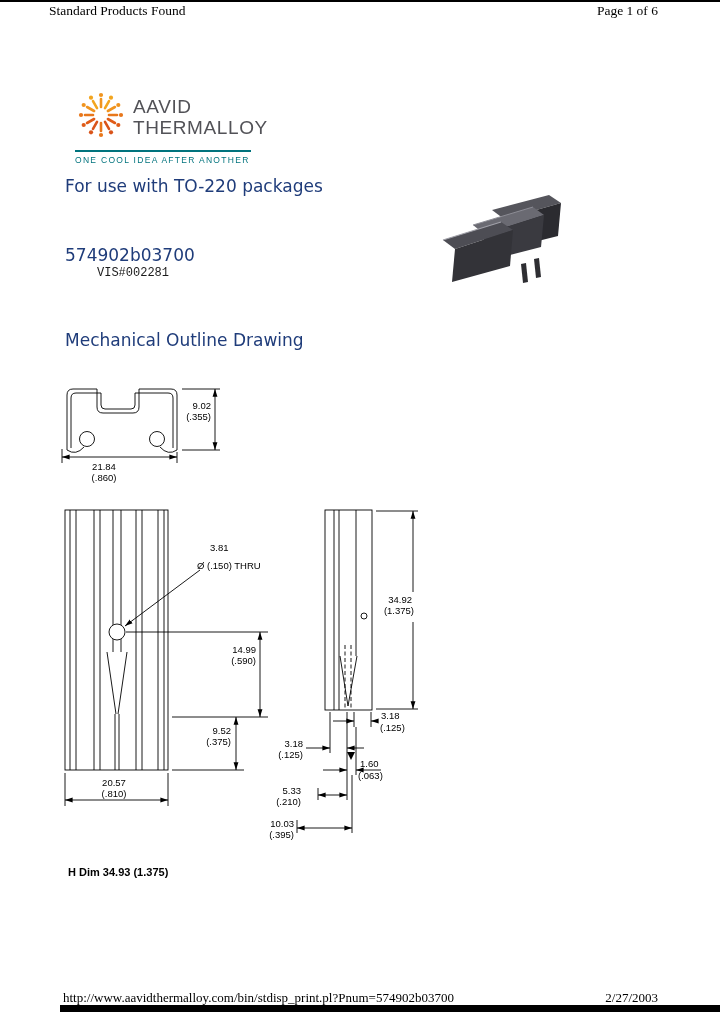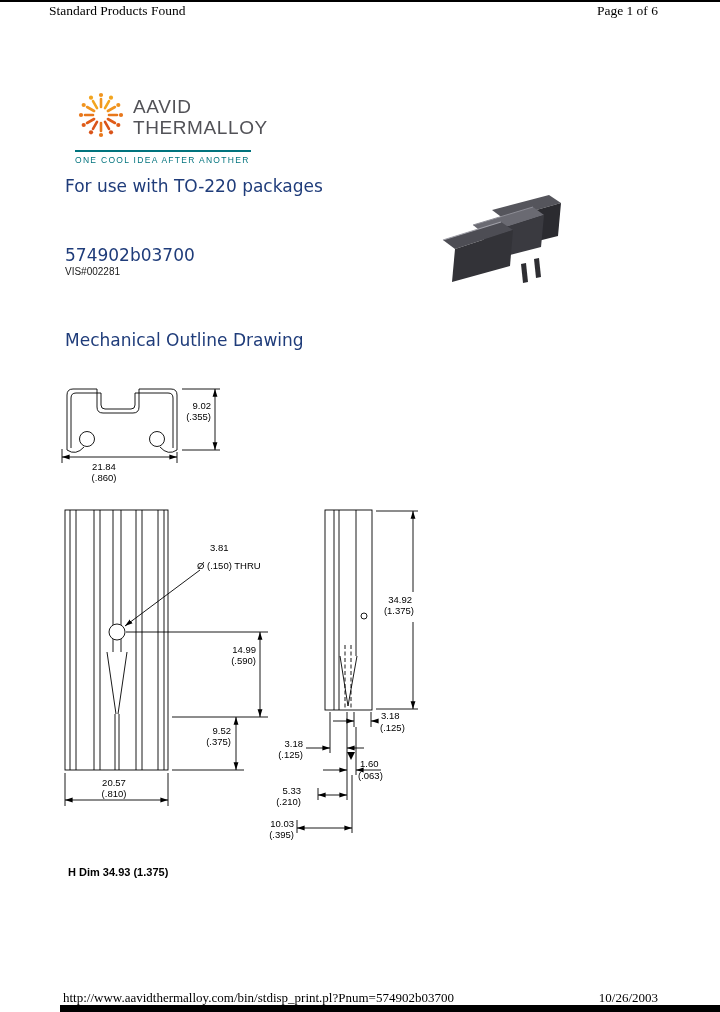--- a/index.html
+++ b/index.html
@@ -10,21 +10,21 @@
   .abs{position:absolute;}
   .hdr{font-size:13.5px;color:#000;}
   .rule-top{left:0;top:0;width:720px;height:2px;background:#000;}
   .rule-bottom{left:60px;top:1005px;width:660px;height:7px;background:#000;}
   .logo-name{font-family:"Liberation Sans",sans-serif;font-size:19px;line-height:21px;
     color:#525257;letter-spacing:.6px;font-weight:400;}
   .teal-rule{background:#00737d;height:2px;width:176px;}
   .tagline{font-family:"Liberation Sans",sans-serif;font-size:8.5px;font-weight:normal;
     letter-spacing:1.3px;color:#00737d;white-space:nowrap;}
   .blue-h{font-family:"DejaVu Sans",sans-serif;font-size:17px;color:#1f3c7a;}
-  .vis{font-family:Liberation Sans, sans-serif;font-size:10px;color:#1a1a1a;}
+  .vis{font-family:Liberation Mono, monospace;font-size:12px;color:#1a1a1a;margin-left:32px;}
   .hdim{font-family:"Liberation Sans",sans-serif;font-size:11px;color:#000;}
   .ftr{font-size:13px;color:#000;}
   svg text{font-family:"Liberation Sans",sans-serif;font-size:9.5px;fill:#000;stroke:none;}
 </style>
 </head>
 <body>
 
 <div class="abs rule-top"></div>
 
 <div class="abs hdr" style="left:49px;top:3px;">Standard Products Found</div>
@@ -232,14 +232,14 @@
 
   </g>
 </svg>
 
 <div class="abs hdim" style="left:68px;top:866px;font-weight:bold;">
   <span>H Dim 34.93</span>
   <b>(1.375)</b>
 </div>
 
 <div class="abs ftr" style="left:63px;top:990px;">http://www.aavidthermalloy.com/bin/stdisp_print.pl?Pnum=574902b03700</div>
-<div class="abs ftr" style="right:62px;top:990px;">10/26/2003</div>
+<div class="abs ftr" style="right:62px;top:990px;">2/27/2003</div>
 <div class="abs rule-bottom"></div>
 
 </body></html>

